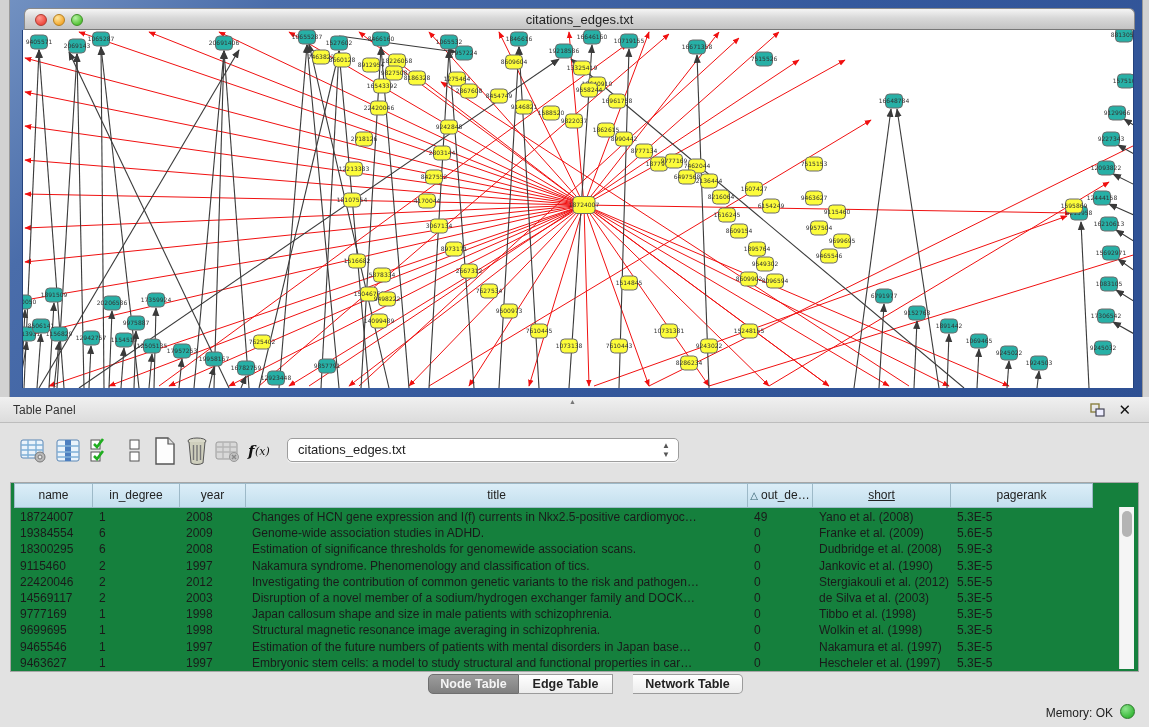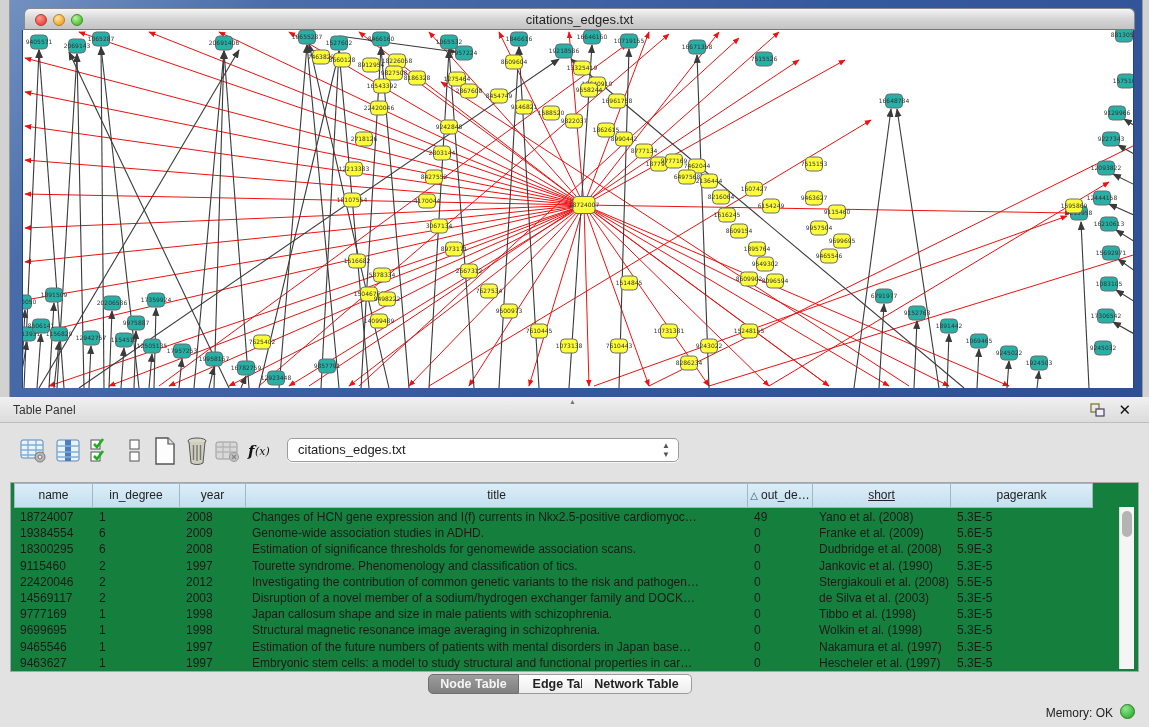--- a/index.html
+++ b/index.html
@@ -800,32 +800,32 @@
             <div class="td" style="width: 66px;">2008</div>
             <div class="td" style="width: 502px;">Estimation of significance thresholds for genomewide association scans.</div>
             <div class="td" style="width: 65px;">0</div>
             <div class="td" style="width: 138px;">Dudbridge et al. (2008)</div>
             <div class="td" style="width: 142px;">5.9E-3</div>
           </div>
           <div class="tr">
             <div class="td" style="width: 79px;">9115460</div>
             <div class="td" style="width: 87px;">2</div>
             <div class="td" style="width: 66px;">1997</div>
-            <div class="td" style="width: 502px;">Tourette syndrome. Phenomenology and classification of tics.</div>
+            <div class="td" style="width: 502px;">Nakamura syndrome. Phenomenology and classification of tics.</div>
             <div class="td" style="width: 65px;">0</div>
             <div class="td" style="width: 138px;">Jankovic et al. (1990)</div>
             <div class="td" style="width: 142px;">5.3E-5</div>
           </div>
           <div class="tr">
             <div class="td" style="width: 79px;">22420046</div>
             <div class="td" style="width: 87px;">2</div>
             <div class="td" style="width: 66px;">2012</div>
             <div class="td" style="width: 502px;">Investigating the contribution of common genetic variants to the risk and pathogen…</div>
             <div class="td" style="width: 65px;">0</div>
-            <div class="td" style="width: 138px;">Stergiakouli et al. (2008)</div>
+            <div class="td" style="width: 138px;">Stergiakouli et al. (2012)</div>
             <div class="td" style="width: 142px;">5.5E-5</div>
           </div>
           <div class="tr">
             <div class="td" style="width: 79px;">14569117</div>
             <div class="td" style="width: 87px;">2</div>
             <div class="td" style="width: 66px;">2003</div>
             <div class="td" style="width: 502px;">Disruption of a novel member of a sodium/hydrogen exchanger family and DOCK…</div>
             <div class="td" style="width: 65px;">0</div>
             <div class="td" style="width: 138px;">de Silva et al. (2003)</div>
             <div class="td" style="width: 142px;">5.3E-5</div>
@@ -868,21 +868,21 @@
           </div>
         </div>
       <div id="vscroll">
         <div id="vthumb"></div>
       </div>
     </div>
 
     <div id="tabbar">
         <div class="seg first active" style="left: 428px; width: 91px;">Node Table</div>
         <div class="seg mid" style="left: 519px; width: 94px;">Edge Table</div>
-        <div class="seg last" style="left: 582px; width: 110px; text-align: center;">Network Table</div>
+        <div class="seg last" style="left: 633px; width: 110px; text-align: center;">Network Table</div>
       </div>
   </div>
 
   <div id="status-bar">
     <span id="memory-label">Memory: OK</span>
     <span id="memory-dot"></span>
   </div>
 
 </div>
 

